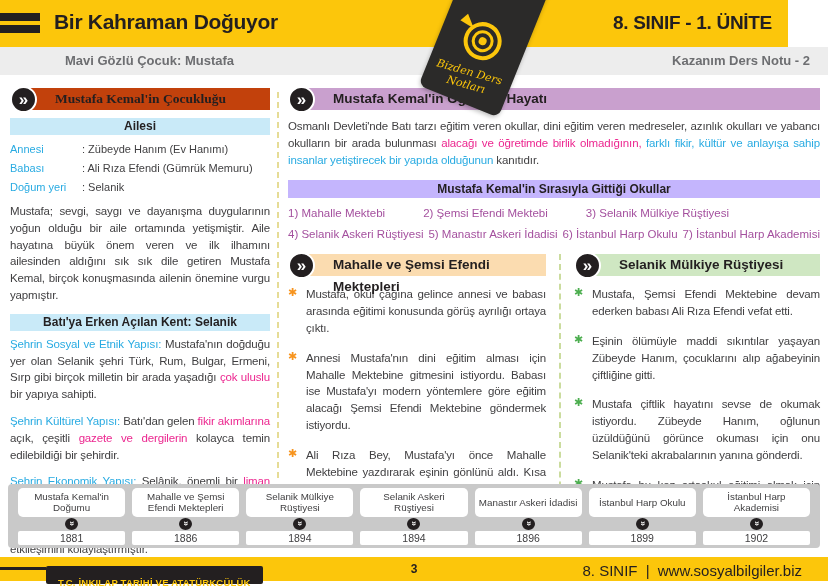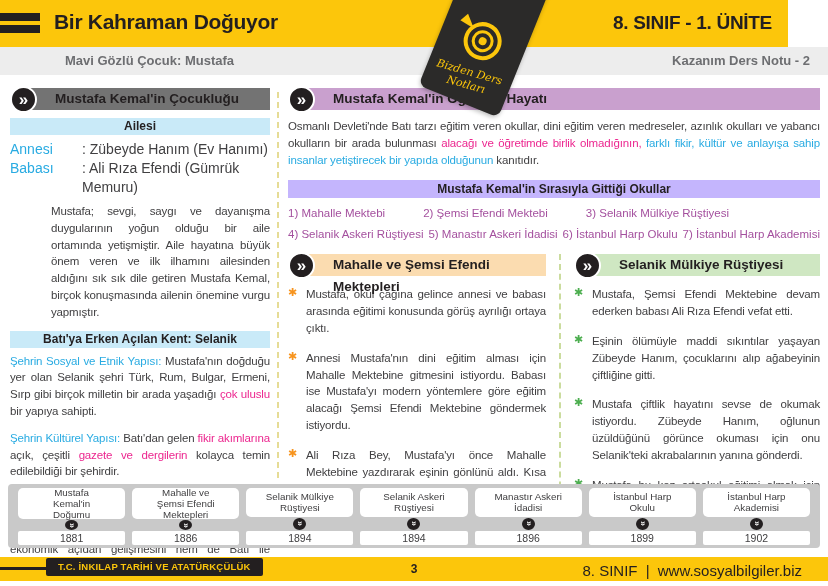--- a/index.html
+++ b/index.html
@@ -31,33 +31,33 @@
 
   
   .col-left  { position:absolute; left:10px;  top:88px; width:260px; }
   .col-right { position:absolute; left:288px; top:88px; width:532px; }
   .main-divider { position:absolute; left:277px; top:92px; height:386px; border-left:2px dashed #E6DC96; }
 
   .sec-header { position:relative; height:24px; margin-bottom:6px; }
   .sec-header .chev { position:absolute; left:0; top:-2px; width:27px; height:27px; background:#231F20; border:2px solid #fff;
                       border-radius:50%; color:#fff; font-size:17px; font-weight:bold; line-height:23px; text-align:center; z-index:2; }
   .sec-header .hbar { margin-left:13px; height:22px; line-height:22px; padding-left:32px; font-size:13.5px; font-weight:bold; color:#231F20; }
-  .hbar.cyan   { background:#737373; }
+  .hbar.cyan   { background:#c2410c;font-family:Liberation Serif, serif; }
   .hbar.purple { background:#C9A0CE; }
   .hbar.orange { background:#FBDCB0; }
   .hbar.green  { background:#CFE7C2; }
 
   .mini-bar { background:#C9EAF8; text-align:center; font-size:12px; font-weight:bold; color:#231F20;
               height:17px; line-height:17px; margin:5px 0 5px; }
-  .kv-row { display:flex; font-size:14px; line-height:19px; }
+  .kv-row { display:flex; font-size:11px; line-height:19px; }
   .kv-row .k { width:72px; color:#29ABE2; flex:none; }
   .kv-row .v { color:#414042; }
 
   .body-text { font-size:11.5px; line-height:16.8px; color:#414042; text-align:justify; letter-spacing:-0.15px; }
-  .mt6 { margin-top:6px;margin-left:41px; } .mt10 { margin-top:10px; }
+  .mt6 { margin-top:6px; } .mt10 { margin-top:10px; }
   .c-blue { color:#29ABE2; } .c-pink { color:#EC268F; }
 
   
   .schools-bar { background:#c4b5fd; text-align:center; font-size:12px; font-weight:bold; color:#231F20;
                  height:18px; line-height:18px; margin-top:12px; }
   .schools-row { display:flex; font-size:11.5px; color:#A4509E; margin-top:9px; }
   .schools-row.r1 span { margin-right:38px; }
   .schools-row.r2 { justify-content:space-between; }
 
   .subcols { display:flex; margin-top:14px; }
@@ -67,32 +67,32 @@
   .bullets li { display:flex; margin-bottom:13px; }
   .bullets .star { flex:none; width:18px; font-size:11px; }
   .orange-star .star { color:#F7941E; }
   .green-star  .star { color:#4CAE4F; }
 
   
   .timeline { position:absolute; left:8px; top:484px; width:812px; height:64px; background:#C9C9C9; border-radius:4px;
               display:flex; gap:7px; padding:4px 10px 3px; }
   .tl-item { flex:1; display:flex; flex-direction:column; align-items:center; }
   .tl-title { background:#fff; border-radius:5px; width:100%; height:31px; display:flex; align-items:center; justify-content:center;
-              text-align:center; font-size:9.8px; line-height:11px; color:#414042; padding:1px 17px; }
+              text-align:center; font-size:9.8px; line-height:11px; color:#414042; padding:1px 3px; }
   .tl-chev { width:13px; height:13px; background:#231F20; border-radius:50%; color:#fff; margin:1px 0;
              display:flex; align-items:center; justify-content:center; font-size:9px; font-weight:bold; }
   .rot90 { display:inline-block; transform:rotate(90deg); line-height:1; }
   .tl-year { background:#fff; border-radius:2px; width:100%; height:14px; text-align:center; font-size:10.5px;
              line-height:14px; color:#414042; }
 
   
   .footer { position:absolute; left:0; top:557px; width:828px; height:24px; background:#FCC60B; }
   .footer .edge-line { position:absolute; left:0; top:10px; width:46px; height:3px; background:#231F20; }
-  .course-box { position:absolute; left:46px; top:1px; height:18px; background:#231F20; border-radius:2px;
-                color:#FCC60B; font-size:9.5px; font-weight:bold; line-height:18px; padding:0 12px; letter-spacing:0.2px; }
+  .course-box { position:absolute; left:46px; top:9px; height:18px; background:#231F20; border-radius:2px;
+                color:#FCC60B; font-size:9.5px; font-weight:bold; line-height:18px; padding:8px 12px; letter-spacing:0.2px; }
   .page-num { position:absolute; left:0; right:0; top:5px; text-align:center; font-size:12px; font-weight:bold; color:#231F20; }
   .footer-right { position:absolute; right:26px; top:5px; font-size:15px; font-weight:normal; color:#231F20; }
   .footer-right span { margin-left:4px; }
 </style>
 </head>
 <body>
 
 <div class="page">
 
   <div class="topbar">
@@ -130,20 +130,24 @@
 
     <div class="mini-bar">Ailesi</div>
 
     <div class="kv-row">
       <span class="k">Annesi</span>
       <span class="v">: Zübeyde Hanım (Ev Hanımı)</span>
     </div>
     <div class="kv-row">
       <span class="k">Babası</span>
       <span class="v">: Ali Rıza Efendi (Gümrük Memuru)</span>
+    </div>
+    <div class="kv-row">
+      <span class="k">Doğum yeri</span>
+      <span class="v">: Selanik</span>
     </div>
 
     <p class="body-text mt6">Mustafa; sevgi, saygı ve dayanışma duygularının yoğun olduğu bir aile ortamında yetişmiştir. Aile hayatına büyük önem veren ve ilk ilhamını ailesinden aldığını sık sık dile getiren Mustafa Kemal, birçok konuşmasında ailenin önemine vurgu yapmıştır.</p>
 
     <div class="mini-bar mt10">Batı'ya Erken Açılan Kent: Selanik</div>
 
     <p class="body-text"><span class="c-blue">Şehrin Sosyal ve Etnik Yapısı: </span><span>Mustafa'nın doğduğu yer olan Selanik şehri Türk, Rum, Bulgar, Ermeni, Sırp gibi birçok milletin bir arada yaşadığı </span><span class="c-pink">çok uluslu</span><span> bir yapıya sahipti.</span></p>
     <p class="body-text mt10"><span class="c-blue">Şehrin Kültürel Yapısı: </span><span>Batı'dan gelen </span><span class="c-pink">fikir akımlarına</span><span> açık, çeşitli </span><span class="c-pink">gazete ve dergilerin</span><span> kolayca temin edilebildiği bir şehirdir.</span></p>
     <p class="body-text mt10"><span class="c-blue">Şehrin Ekonomik Yapısı: </span><span>Selânik, önemli bir </span><span class="c-pink">liman şehri</span><span> olmasının yanında </span><span class="c-pink">demir yolu</span><span> ile de önemli şehirlere bağlanmaktaydı. Bu durum Selanik'in hem ekonomik açıdan gelişmesini hem de Batı ile etkileşimini kolaylaştırmıştır.</span></p>
   </div>

